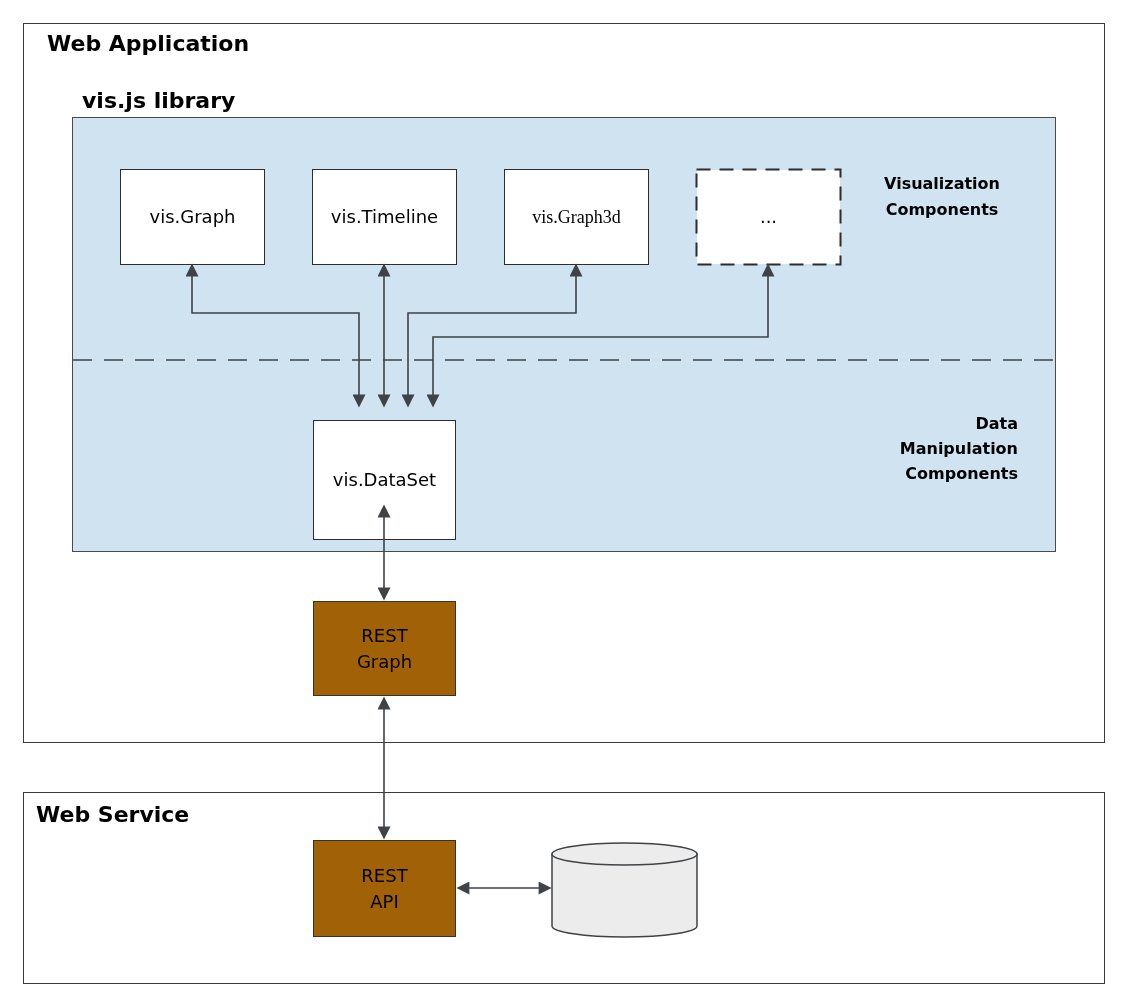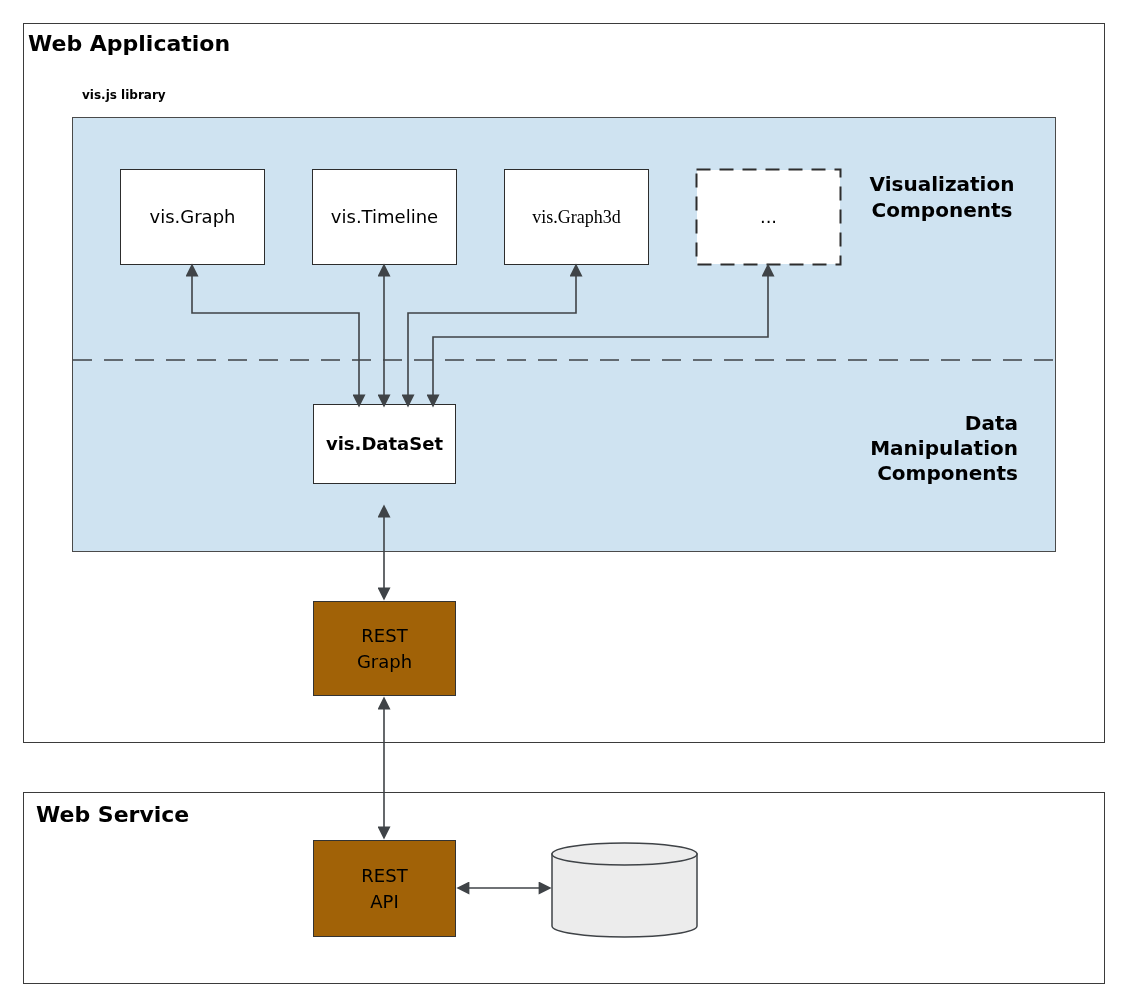--- a/index.html
+++ b/index.html
@@ -5,39 +5,39 @@
   html, body { margin: 0; padding: 0; background: #ffffff; }
   body { width: 1128px; height: 1008px; font-family: "DejaVu Sans", sans-serif; color: #000; }
   .stage { position: relative; width: 1128px; height: 1008px; background: #fff; overflow: hidden; }
 
   .panel { position: absolute; box-sizing: border-box; border: 1px solid #3b3b3b; background: #fff; }
   .app-panel    { left: 23px; top: 23px;  width: 1082px; height: 720px; }
   .service-panel{ left: 23px; top: 792px; width: 1082px; height: 192px; }
   .lib-panel    { left: 72px; top: 117px; width: 984px;  height: 435px; background: #cfe3f1; border: 1px solid #4a4a4a; }
 
   .big-title { position: absolute; font-size: 22px; font-weight: bold; white-space: nowrap; }
-  .app-title     { left: 28px; top: 31px; }
+  .app-title     { left: 47px; top: 31px; }
   .service-title { left: 36px; top: 802px; }
-  .lib-label     { position: absolute; left: 82px; top: 88px; font-size: 12px; font-weight: bold; white-space: nowrap; }
+  .lib-label     { position: absolute; left: 82px; top: 88px; font-size: 22px; font-weight: bold; white-space: nowrap; }
 
   .box { position: absolute; box-sizing: border-box; display: flex; flex-direction: column;
          align-items: center; justify-content: center; text-align: center;
          font-size: 18px; line-height: 26px; background: #fff; border: 1px solid #2d2d2d; }
   .comp-box { top: 169px; width: 145px; height: 96px; }
   .box-graph   { left: 120px; }
   .box-timeline{ left: 312px; }
   .box-graph3d { left: 504px; font-family: Liberation Serif, serif; }
   .box-dots    { left: 697px; top: 170px; width: 143px; height: 94px; border: none; } 
 
-  .dataset-box { left: 313px; top: 404px; width: 143px; height: 80px; font-weight: bold; }
+  .dataset-box { left: 313px; top: 420px; width: 143px; height: 120px; }
   .gray-box    { background: #a16207; border: 1px solid #333; }
   .client-box  { left: 313px; top: 601px; width: 143px; height: 95px; }
   .api-box     { left: 313px; top: 840px; width: 143px; height: 97px; }
 
-  .caption { position: absolute; font-size: 20px; font-weight: bold; line-height: 26px; }
+  .caption { position: absolute; font-size: 16px; font-weight: bold; line-height: 26px; }
   .viz-caption  { left: 817px; top: 171px; width: 250px; text-align: center; }
   .data-caption { left: 768px; top: 411px; width: 250px; text-align: right; line-height: 25px; }
 
   .data-store-label { position: absolute; left: 560px; top: 882px; width: 130px;
                       text-align: center; font-size: 18px; }
 
   svg.overlay { position: absolute; left: 0; top: 0; pointer-events: none; }
   .conn { stroke: #3f4347; stroke-width: 1.6; fill: none; }
   .dash-border { stroke: #2d2d2d; stroke-width: 2; fill: none; stroke-dasharray: 14 9; }
   .divider { stroke: #3f4347; stroke-width: 1.6; stroke-dasharray: 19 12; }

